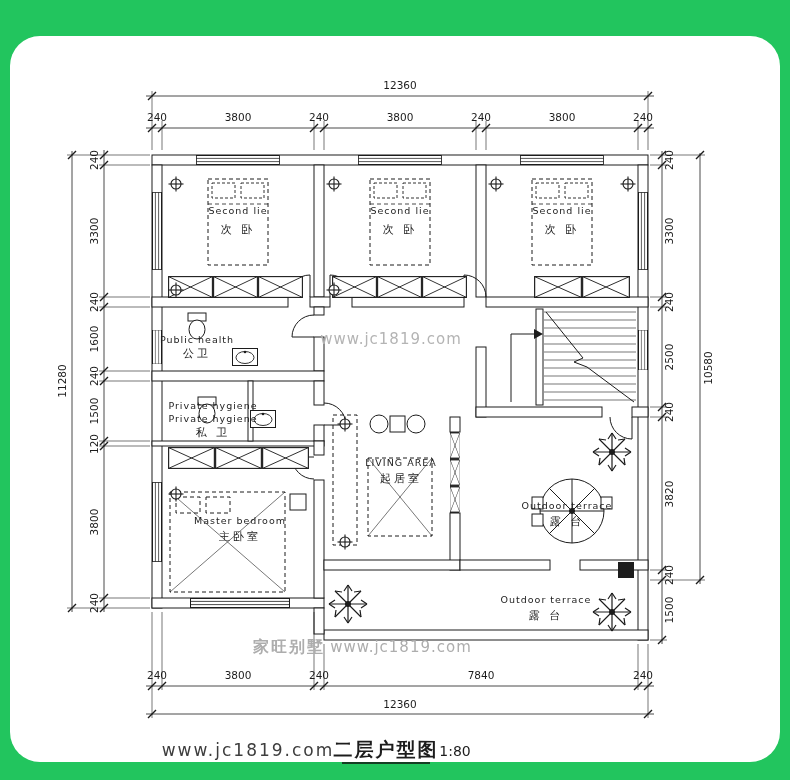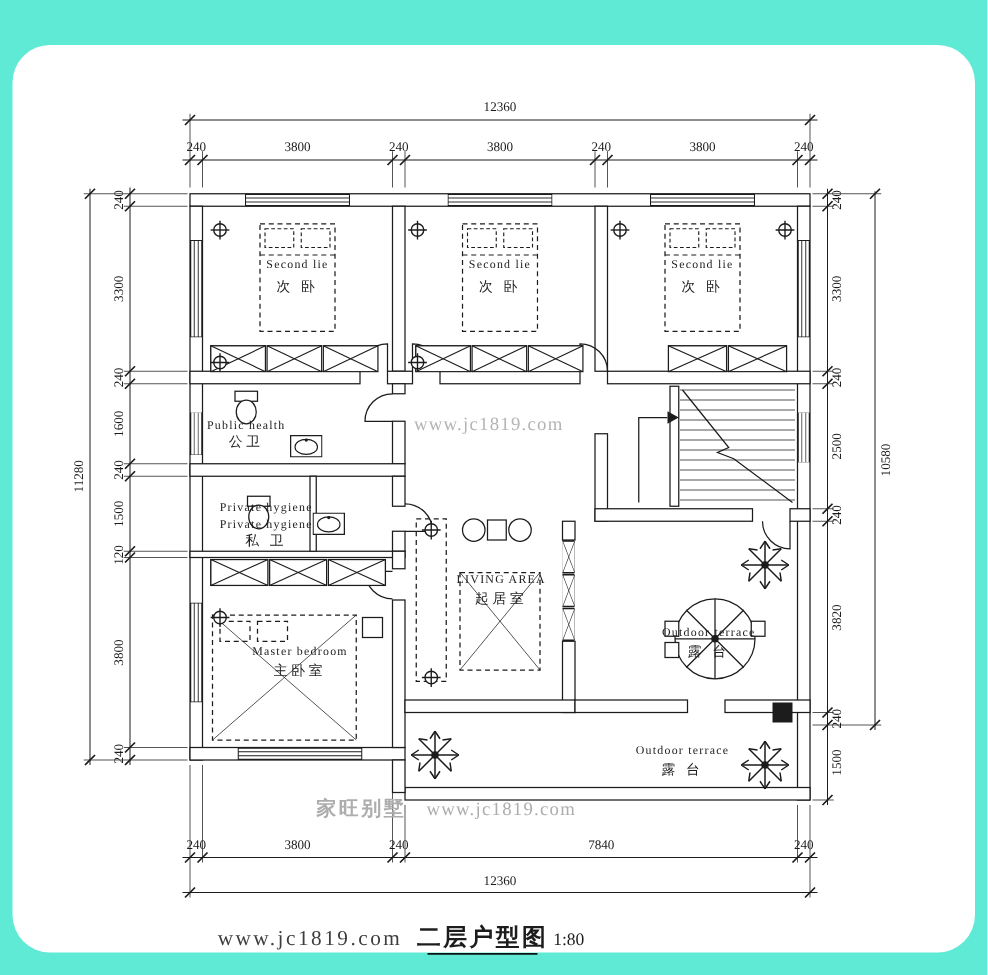--- a/index.html
+++ b/index.html
@@ -1,16 +1,16 @@
 <!DOCTYPE html>
 <html><head>
 <meta charset="utf-8">
 <style>
   html,body{margin:0;padding:0;background:#f2f0ec;font-family:"DejaVu Sans",sans-serif;}
-  .stage{position:relative;width:790px;height:780px;overflow:hidden;background:#5eead4;font-family:Liberation Serif, serif;}
+  .stage{position:relative;width:790px;height:780px;overflow:hidden;background:#22c55e;}
   .card{position:absolute;left:10px;top:36px;width:770px;height:726px;background:#ffffff;border-radius:30px;}
   svg{position:absolute;left:0;top:0;}
   .w{fill:#ffffff;stroke:#1c1c1c;stroke-width:1;}
   .ln{stroke:#1c1c1c;fill:none;stroke-width:1;}
   .thin{stroke:#1c1c1c;fill:none;stroke-width:0.6;}
   .dim{stroke:#1c1c1c;fill:none;stroke-width:0.8;}
   .tick{stroke:#1c1c1c;fill:none;stroke-width:1.4;}
   .dash{stroke:#1c1c1c;fill:none;stroke-width:1;stroke-dasharray:4 3;}
   text{fill:#1c1c1c;text-anchor:middle;}
   .t-dim{font-size:10.5px;}

